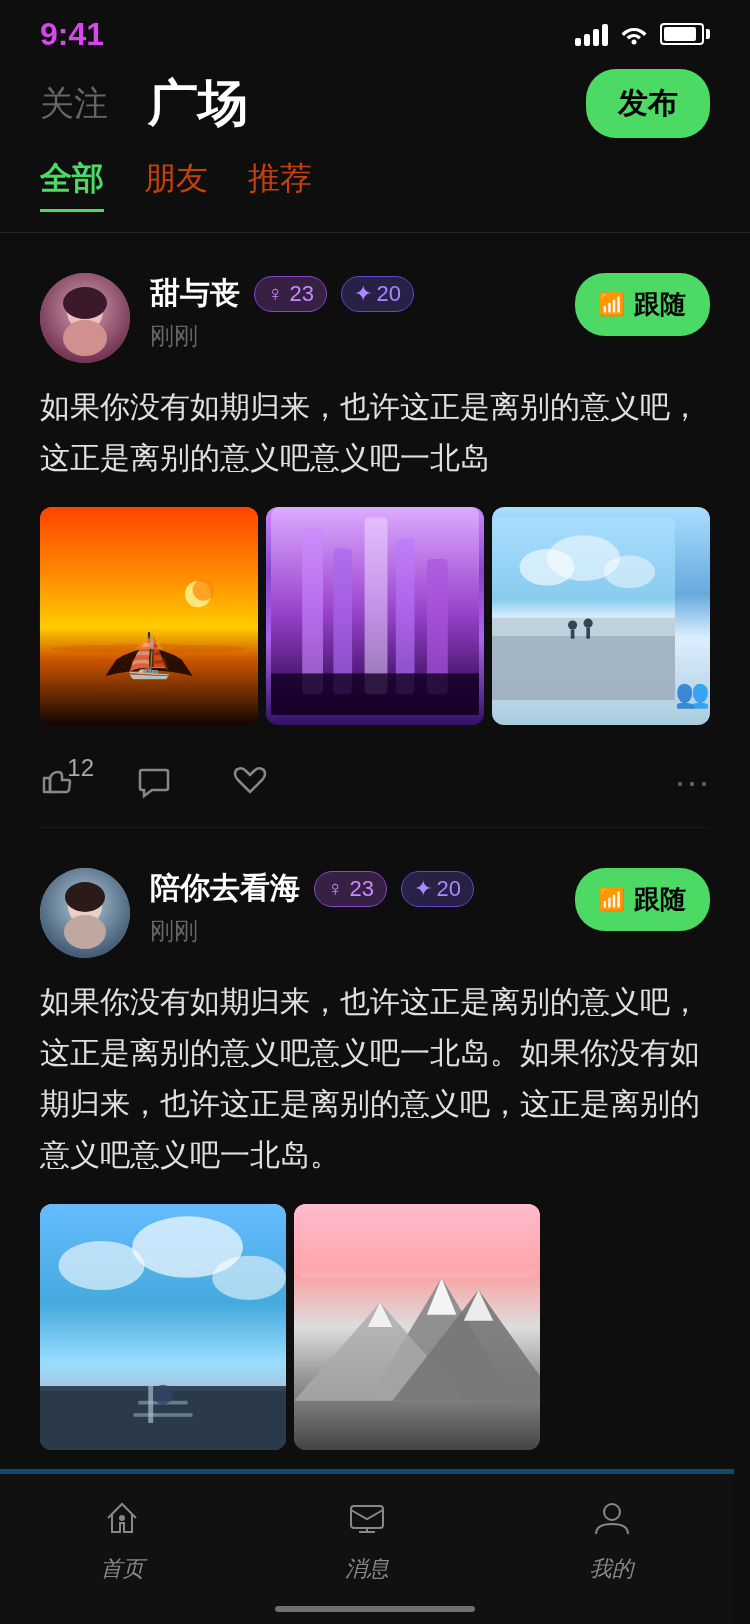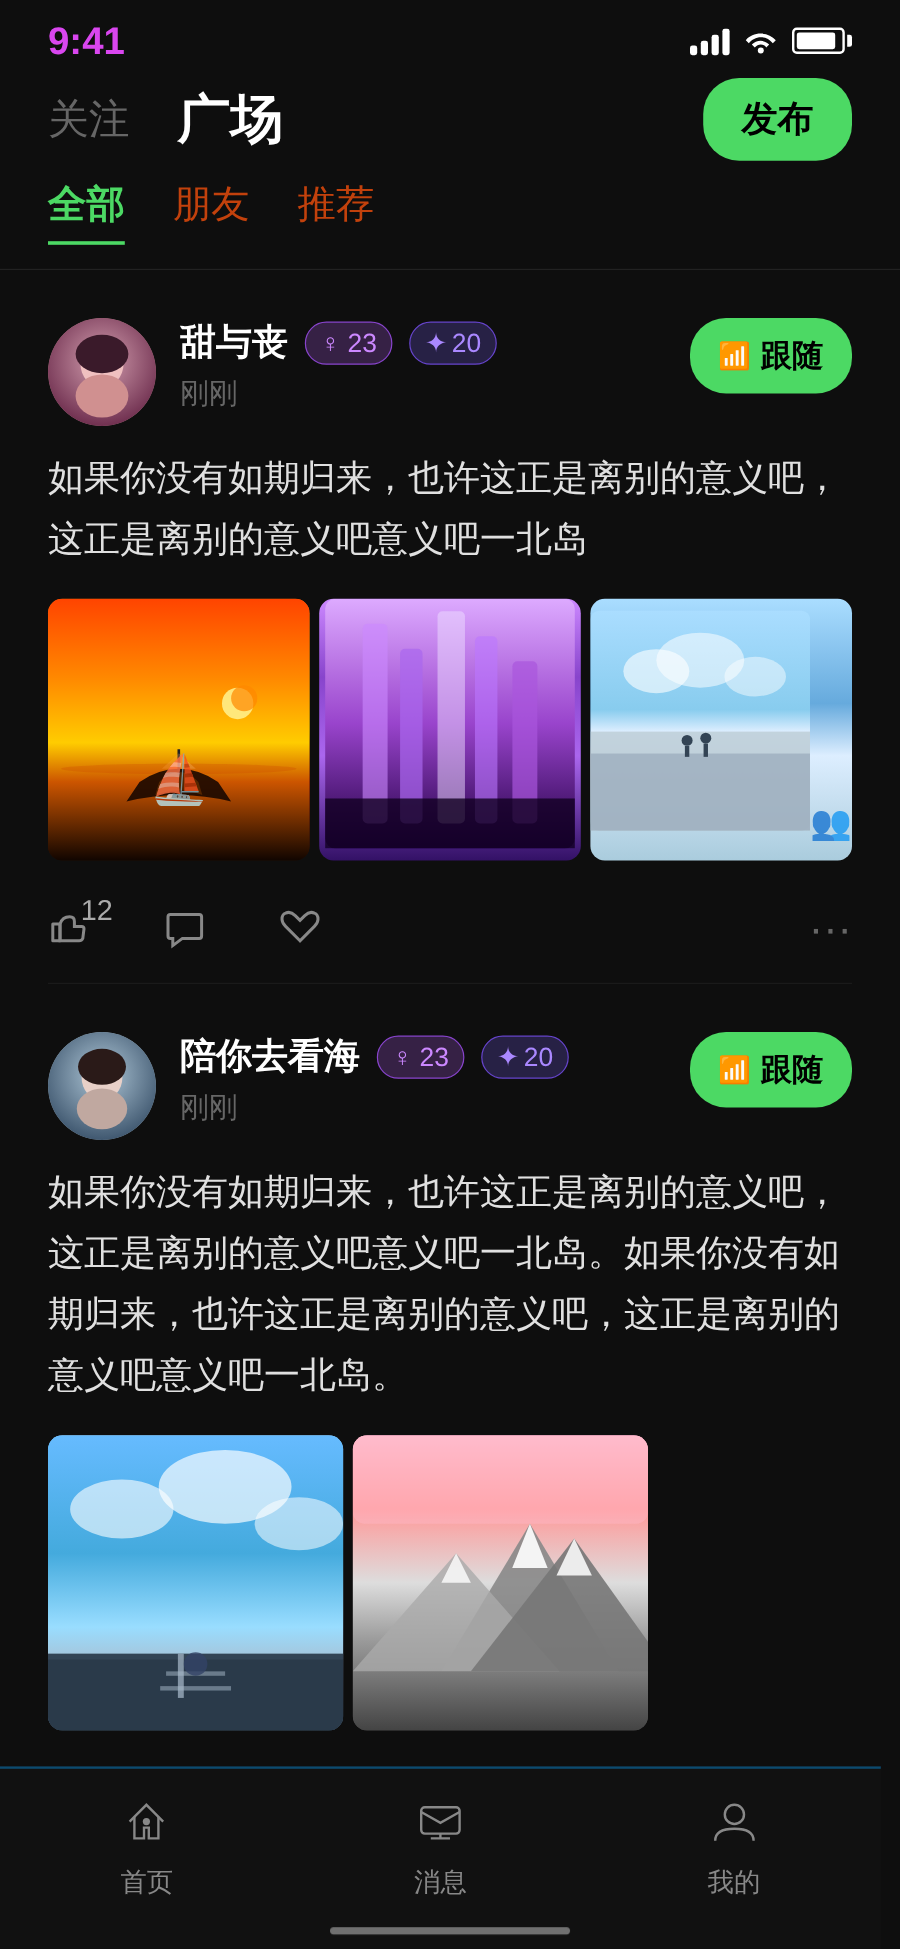--- a/index.html
+++ b/index.html
@@ -82,21 +82,21 @@
       align-items: center;
       padding: 10px 40px 20px;
       position: relative;
     }
     .header-left {
       font-size: 34px;
       color: #666;
       font-weight: 400;
     }
     .header-title {
-      font-size: 44px;
+      font-size: 50px;
       font-weight: 700;
       color: #fff;
       margin-left: 40px;
     }
     .publish-btn {
       position: absolute;
       right: 40px;
       background: #4cd964;
       color: #000;
       border: none;
@@ -347,25 +347,26 @@
       margin-left: auto;
     }
 
     
     .bottom-nav {
       position: fixed;
       bottom: 0;
       left: 0;
       width: 734px;
       background: #111;
-      border-top: 2px solid #0c4a6e;
+      border-top: 5px solid #0c4a6e;
       display: flex;
       justify-content: space-around;
       align-items: center;
       padding: 16px 0 40px;
+      font-style: italic;
     }
 
     .nav-item {
       display: flex;
       flex-direction: column;
       align-items: center;
       gap: 8px;
       cursor: pointer;
     }
 

